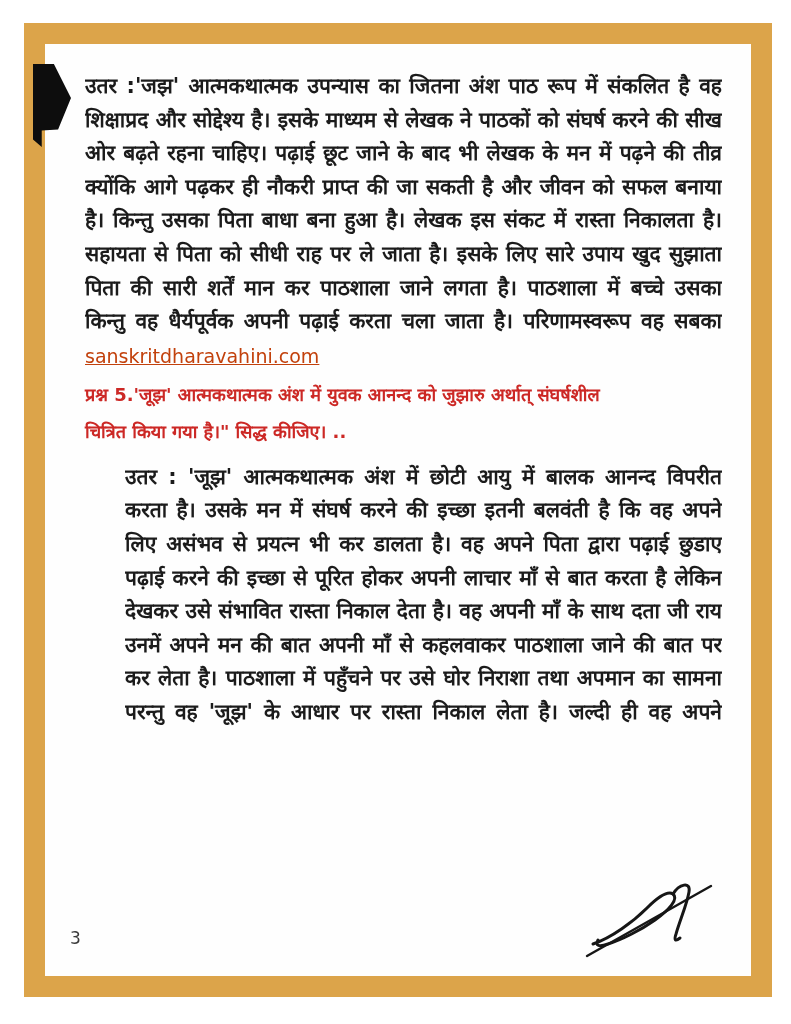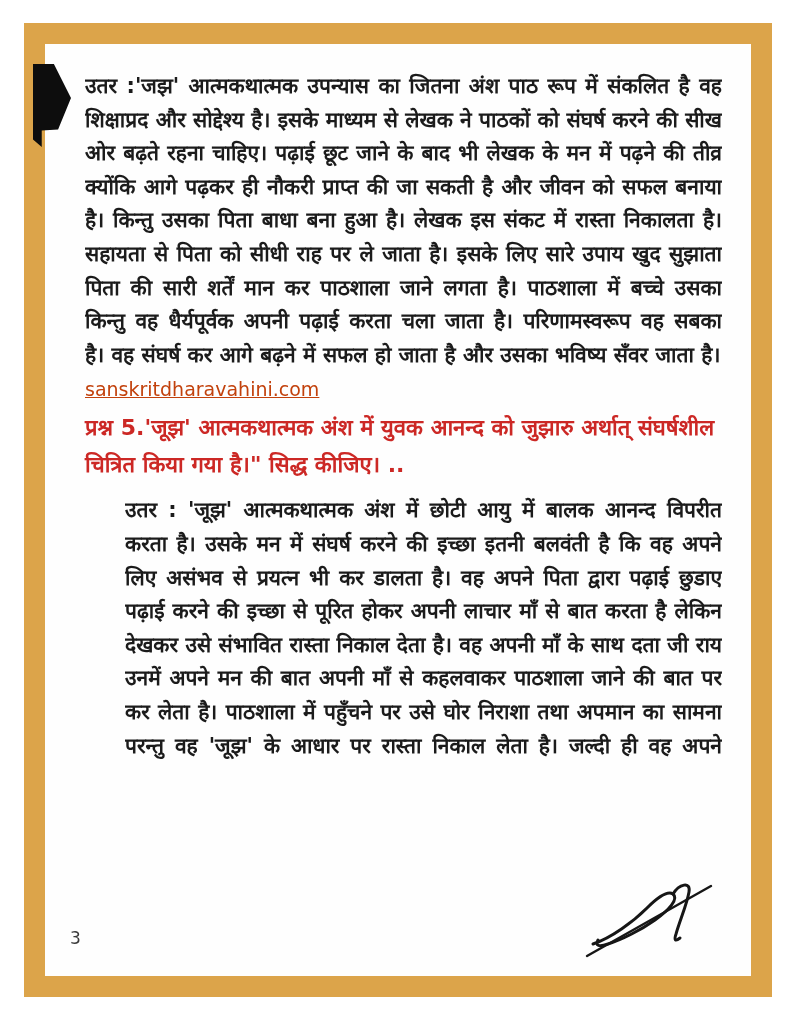--- a/index.html
+++ b/index.html
@@ -25,21 +25,21 @@
   .jline{
     white-space:normal;text-align:justify;text-align-last:justify;
     overflow:hidden;
   }
   .lline{text-align:left;text-align-last:left;}
   .watermark{
     display:inline-block;margin-top:6px;font-size:19px;font-weight:400;
     color:#c2410c;text-decoration:underline;cursor:pointer;
   }
   .question{margin-top:9px;color:#cc2825;}
-  .question .line{line-height:37px;height:37px;font-size:22px;font-weight:700;}
+  .question .line{line-height:37px;height:37px;font-size:18px;font-weight:700;}
   .answer2{margin-top:11px;margin-left:40px;}
   .page-number{
     position:absolute;left:70px;top:928px;font-size:17px;color:#3a3a3a;font-weight:400;
   }
   .signature{
     position:absolute;left:583px;top:880px;width:138px;height:82px;
   }
 </style>
 </head>
 <body>
@@ -51,21 +51,20 @@
 
   <div class="para">
     <div class="line jline">उतर :'जझ' आत्मकथात्मक उपन्यास का जितना अंश पाठ रूप में संकलित है वह परी तरह</div>
     <div class="line jline">शिक्षाप्रद और सोद्देश्य है। इसके माध्यम से लेखक ने पाठकों को संघर्ष करने की सीख दी है।</div>
     <div class="line jline">ओर बढ़ते रहना चाहिए। पढ़ाई छूट जाने के बाद भी लेखक के मन में पढ़ने की तीव्र लालसा है,</div>
     <div class="line jline">क्योंकि आगे पढ़कर ही नौकरी प्राप्त की जा सकती है और जीवन को सफल बनाया जा सकता</div>
     <div class="line jline">है। किन्तु उसका पिता बाधा बना हुआ है। लेखक इस संकट में रास्ता निकालता है। वह माँ की</div>
     <div class="line jline">सहायता से पिता को सीधी राह पर ले जाता है। इसके लिए सारे उपाय खुद सुझाता है। वह अपने</div>
     <div class="line jline">पिता की सारी शर्तें मान कर पाठशाला जाने लगता है। पाठशाला में बच्चे उसका मजाक उड़ाते हैं</div>
     <div class="line jline">किन्तु वह धैर्यपूर्वक अपनी पढ़ाई करता चला जाता है। परिणामस्वरूप वह सबका चहेता बन जाता</div>
-    <div class="line jline lline">है। वह संघर्ष कर आगे बढ़ने में सफल हो जाता है और उसका भविष्य सँवर जाता है।</div>
   </div>
 
   <a class="watermark">sanskritdharavahini.com</a>
 
   <div class="question">
     <div class="line">प्रश्न 5.'जूझ' आत्मकथात्मक अंश में युवक आनन्द को जुझारु अर्थात् संघर्षशील</div>
     <div class="line">चित्रित किया गया है।" सिद्ध कीजिए। ..</div>
   </div>
 
   <div class="para answer2">

